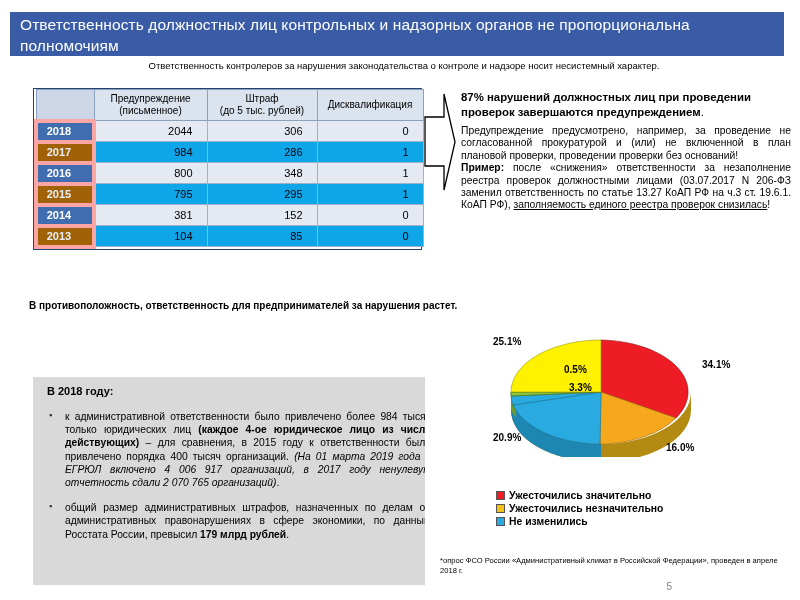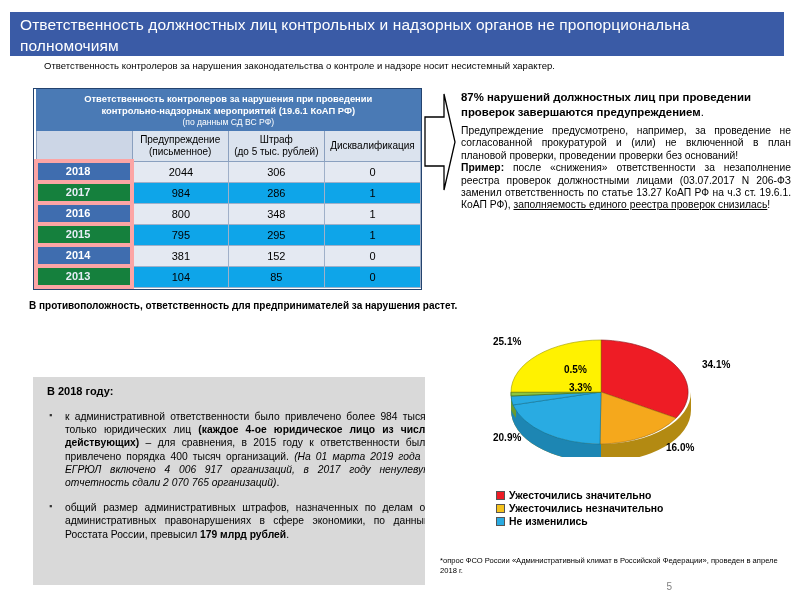--- a/index.html
+++ b/index.html
@@ -18,21 +18,21 @@
     color: #ffffff;
     font-size: 15.5px; font-weight: 400;
     line-height: 21px;
     padding: 2px 8px 0 10px;
     letter-spacing: 0.1px;
   }
 
   
   #subhead {
     position: absolute; left: 44px; top: 60px; width: 720px;
-    font-size: 9.5px; color: #000; line-height: 12px;
+    font-size: 9.5px; color: #000; line-height: 12px; text-align: center;
   }
 
   
   #table-wrap {
     position: absolute; left: 33px; top: 88px; width: 389px;
     border: 1px solid #24436e;
   }
   table { border-collapse: collapse; width: 100%; table-layout: fixed; }
   td, th { border: 1px solid #ffffff; font-weight: normal; }
   .thead-title {
@@ -47,23 +47,23 @@
     font-size: 10px; text-align: center; line-height: 12px;
     padding: 3px 2px; border: 1px solid #8aa0bf;
   }
   .col-head.blank { background: #ccd6e6; }
   td.year {
     font-size: 11px; font-weight: bold; text-align: center;
     padding: 2px 14px 2px 2px; line-height: 13px;
     border: 4px solid #fca5a5;
   }
   td.year.dark  { background: #3f6daf; color: #ffffff; }
-  td.year.light { background: #15803d; color: #e8eef7; }
+  td.year.light { background: #a16207; color: #e8eef7; }
   td.num {
-    font-size: 11px; text-align: center; color: #000;
+    font-size: 11px; text-align: right; color: #000;
     padding: 2px 14px; border: 1px solid #9fb0c9;
   }
   td.num.a { background: #e4e9f2; }
   td.num.b { background: #0ea5e9; }
 
   
   #arrow { position: absolute; left: 423px; top: 92px; width: 34px; height: 100px; }
 
   
   #right-panel { position: absolute; left: 461px; top: 90px; width: 330px; }
@@ -142,27 +142,20 @@
 
 <div id="slide">
 
   <div id="title-bar">Ответственность должностных лиц контрольных и надзорных органов не пропорциональна полномочиям</div>
 
   <div id="subhead">Ответственность контролеров за нарушения законодательства о контроле и надзоре носит несистемный характер.</div>
 
   <div id="table-wrap">
     <table>
       <thead>
-        <tr>
-          <th class="thead-title" colspan="4">
-            <span>Ответственность контролеров за нарушения при проведении</span><br>
-            <span>контрольно-надзорных мероприятий (19.6.1 КоАП РФ)</span><br>
-            <span class="sub">(по данным СД ВС РФ)</span>
-          </th>
-        </tr>
         <tr>
           <th class="col-head blank" style="width:58px"></th>
           <th class="col-head" style="width:113px">
             <span>Предупреждение</span><br>
             <span>(письменное)</span>
           </th>
           <th class="col-head" style="width:110px">
             <span>Штраф</span><br>
             <span>(до 5 тыс. рублей)</span>
           </th>

